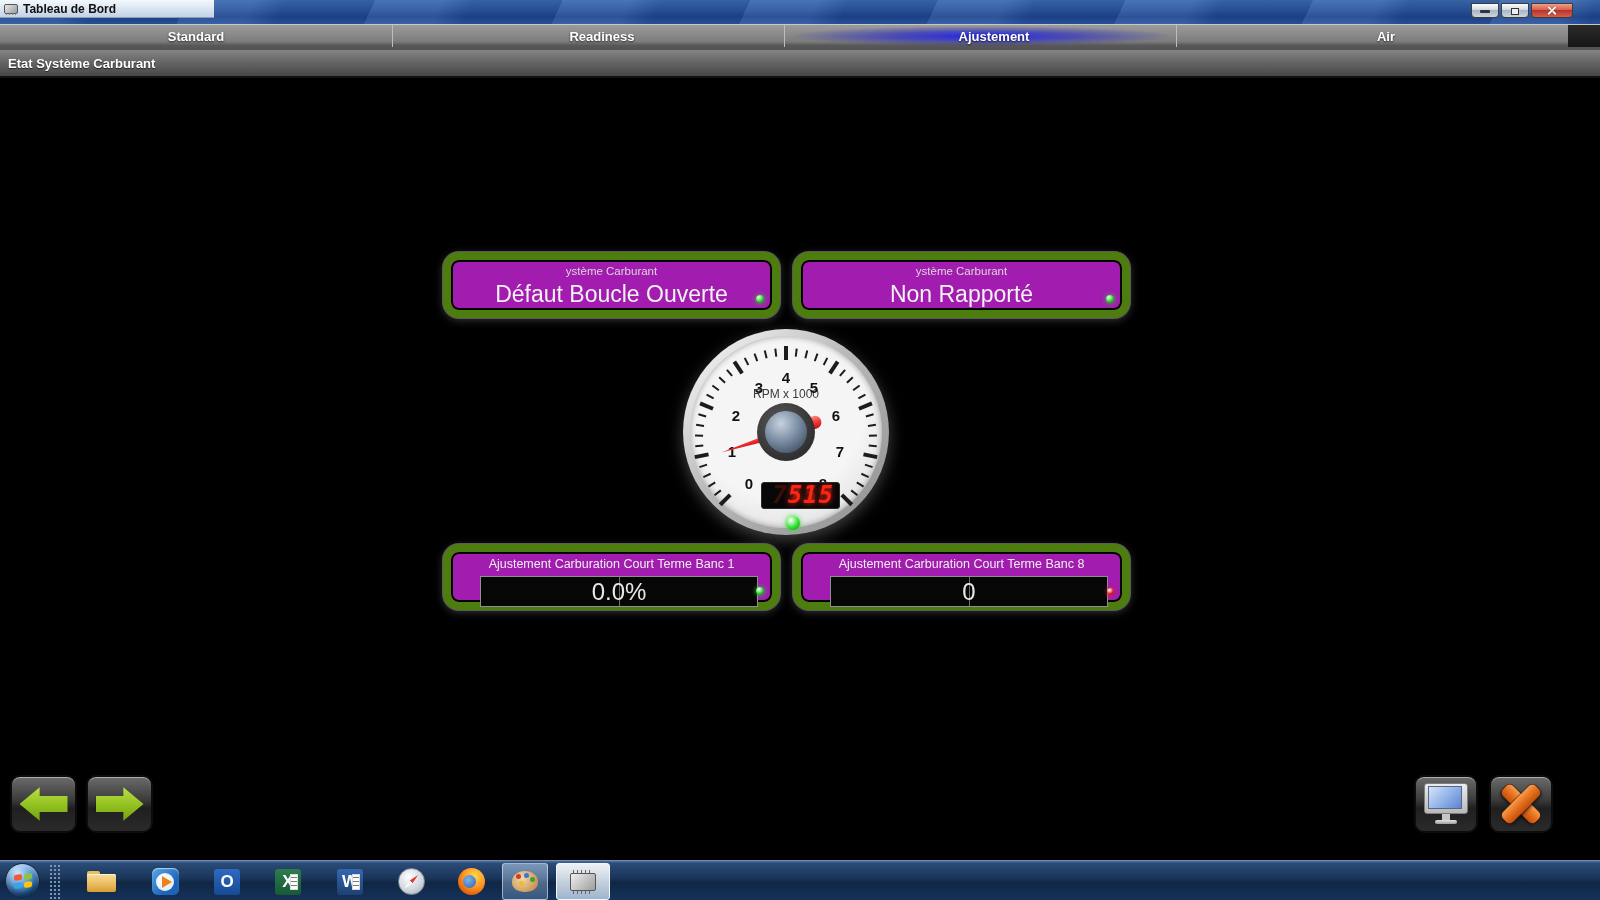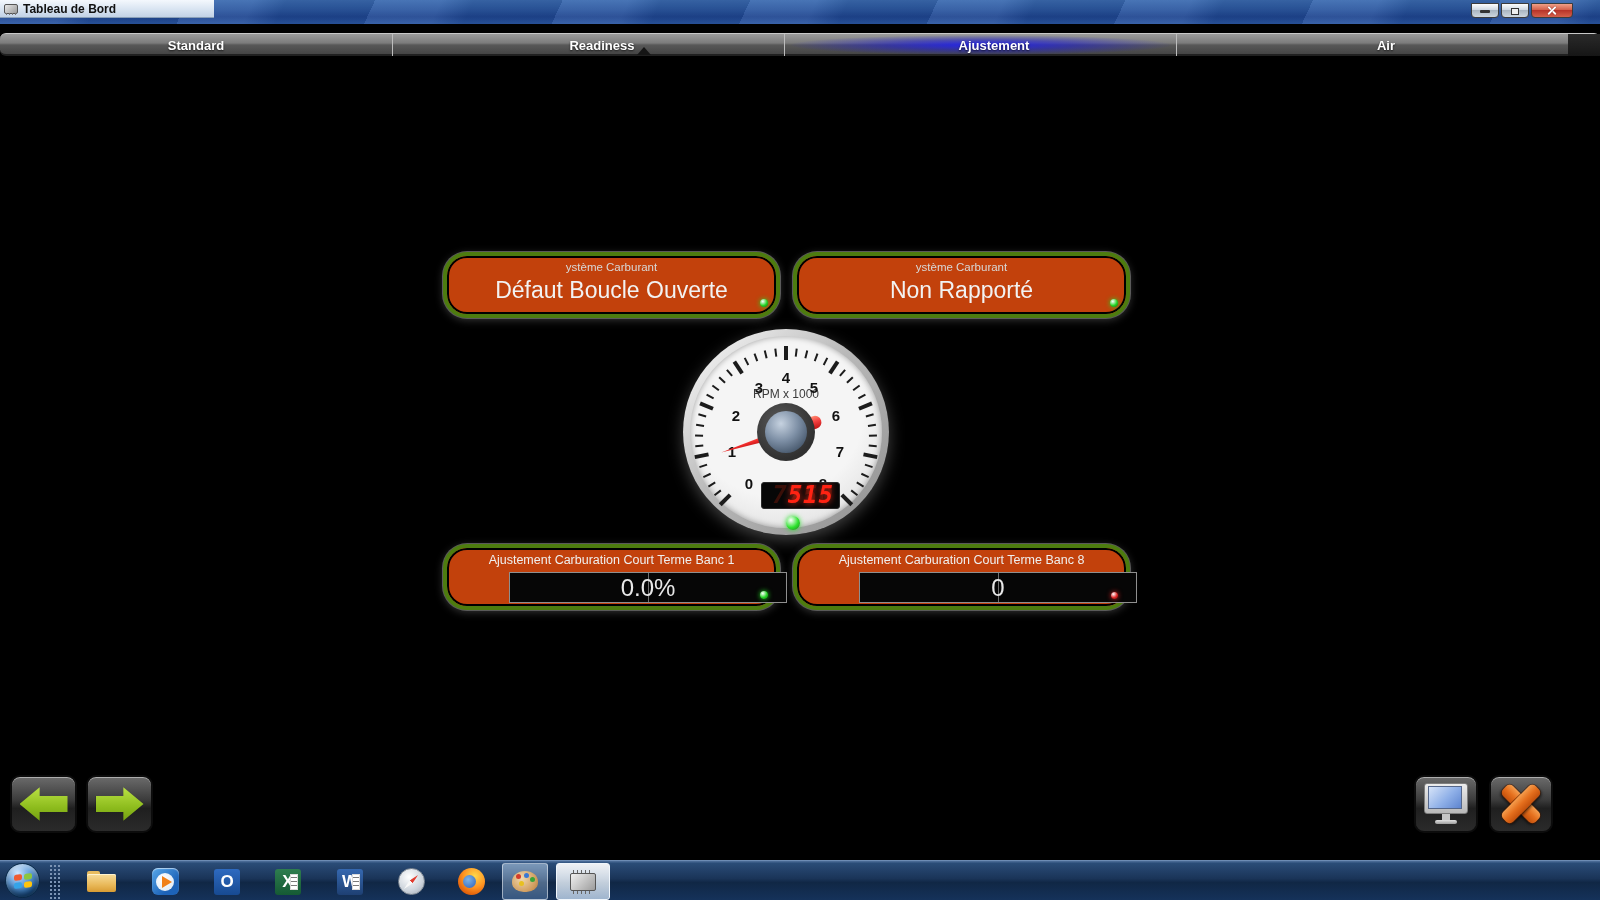--- a/index.html
+++ b/index.html
@@ -25,50 +25,50 @@
     background:linear-gradient(180deg,#fdfdfd,#cfd8e2 45%,#aab6c2 50%,#cdd6df); z-index:4; }
   .winbtn.close { background:linear-gradient(180deg,#f0a088,#d4604a 45%,#b8352a 50%,#d4604a); }
   .glyph-min { position:absolute; left:50%; bottom:4px; width:10px; height:3px; margin-left:-5px; background:#333; border-radius:1px;}
   .glyph-restore { position:absolute; left:50%; top:4px; width:8px; height:7px; margin-left:-4px; border:1.5px solid #333; background:#eee;}
   .glyph-x { position:absolute; left:50%; top:50%; width:11px; height:11px; transform:translate(-50%,-50%); }
   .glyph-x::before,.glyph-x::after{ content:""; position:absolute; left:0; top:4.5px; width:11px; height:2.2px;
     background:#fff; border-radius:1px; box-shadow:0 0 1px #600; }
   .glyph-x::before{ transform:rotate(45deg);} .glyph-x::after{ transform:rotate(-45deg);}
 
   
-  .tabbar { left:0; top:33px; width:1600px; height:23px;
+  .tabbar { left:0; top:24px; width:1600px; height:40px;
     background:linear-gradient(180deg,#9b9b9b,#7c7c7c 45%,#585858 55%,#454545);
-    border-top:1px solid #c8c8c8; border-bottom:2px solid #202020;border-radius:6px; }
+    border-top:1px solid #c8c8c8; border-bottom:2px solid #202020; }
   .tab { position:absolute; top:0; height:22px; width:392px; display:flex; align-items:center; justify-content:center;
     color:#fff; font-size:13px; font-weight:bold; text-shadow:0 1px 2px rgba(0,0,0,.7); cursor:default; }
   .tab + .tab { border-left:1px solid #bdbdbd;padding-left:27px; }
   .tab .glow { position:absolute; left:50%; top:50%; width:380px; height:20px; transform:translate(-50%,-50%);
     border-radius:50%; pointer-events:none; }
   .tab-rest { position:absolute; right:0; top:0; width:32px; height:22px; background:linear-gradient(180deg,#2a2a2a,#161616); }
   .tab-indicator { position:absolute; left:637px; bottom:-1px; width:0; height:0;
     border-left:7px solid transparent; border-right:7px solid transparent; border-bottom:8px solid #151515; }
   .tab-label { position:relative; z-index:2; }
 
   
   .subheader { left:0; top:50px; width:1600px; height:28px;
     background:linear-gradient(180deg,#858585,#636363 50%,#474747);
     border-bottom:2px solid #111; color:#fff; font-size:13px; font-weight:bold;
     display:flex; align-items:center; padding-left:8px; text-shadow:0 1px 1px rgba(0,0,0,.6); }
 
   
-  .panel { position:absolute; width:337px; height:66px; background:#c2410c;
-    border:4px solid #4d7c0f; border-radius:24px;
+  .panel { position:absolute; width:337px; height:66px; background:#a21caf;
+    border:8px solid #4d7c0f; border-radius:16px;
     box-shadow:0 0 0 1px #5a5a5a, 0 2px 9px rgba(255,255,255,.22), inset 0 0 0 2px #000; }
   .panel .plabel { position:absolute; left:0; right:0; top:5px; text-align:center;
     font-size:11.5px; color:#d8d8d8; }
   .panel .pvalue { position:absolute; left:0; right:0; top:21px; text-align:center;
     font-size:23px; color:#f2f2f2; }
   .led { position:absolute; width:8px; height:8px; border-radius:50%; right:8px; bottom:7px; background:#2c2; }
   .trim-box { position:absolute; left:29px; top:24px; width:278px; height:31px;
-    border:1px solid #8f8f8f; background:#060606;margin-left:33px; }
+    border:1px solid #8f8f8f; background:#060606; }
   .trim-box .centerline { position:absolute; left:50%; top:0; bottom:0; width:1px; background:#6f6f6f; }
   .trim-box .tvalue { position:absolute; left:0; right:0; top:1px; text-align:center; font-size:24px; color:#e8e8e8; }
 
   
   .gauge { left:683px; top:329px; width:206px; height:206px; }
   .bezel { position:absolute; inset:0; border-radius:50%;
     background:linear-gradient(135deg,#ffffff,#b9b9b9 45%,#8f8f8f);
     box-shadow:0 5px 16px rgba(220,220,220,.30), 0 0 3px #000; }
   .face { position:absolute; inset:7px; border-radius:50%;
     background:radial-gradient(circle at 45% 38%,#f5f5f5 55%,#e2e2e2 80%,#cfcfcf);
@@ -194,20 +194,23 @@
       <span class="glow" style="background: radial-gradient(rgb(37, 37, 232) 0%, rgba(30, 30, 210, 0.55) 35%, rgba(20, 20, 160, 0) 72%);"></span>
       <span class="tab-label">Ajustement</span>
     </div>
     <div class="tab" style="left:1176px;align-items:center;">
         <span class="tab-label">Air</span>
       </div>
     <div class="tab-rest"></div>
     <div class="tab-indicator"></div>
   </div>
 
+  <div class="abs subheader">
+    <span>Etat Système Carburant</span>
+  </div>
 
   <div class="panel" style="left:443px;top:252px;">
     <div class="plabel">ystème Carburant</div>
     <div class="pvalue">Défaut Boucle Ouverte</div>
     <div class="led" style="background: radial-gradient(circle at 35% 30%, rgb(255, 255, 255), rgb(37, 212, 37) 55%, rgba(0, 0, 0, 0.9) 140%); box-shadow: rgb(37, 212, 37) 0px 0px 5px;"></div>
   </div>
   <div class="panel" style="left:793px;top:252px;">
     <div class="plabel">ystème Carburant</div>
     <div class="pvalue">Non Rapporté</div>
     <div class="led" style="background: radial-gradient(circle at 35% 30%, rgb(255, 255, 255), rgb(37, 212, 37) 55%, rgba(0, 0, 0, 0.9) 140%); box-shadow: rgb(37, 212, 37) 0px 0px 5px;"></div>

